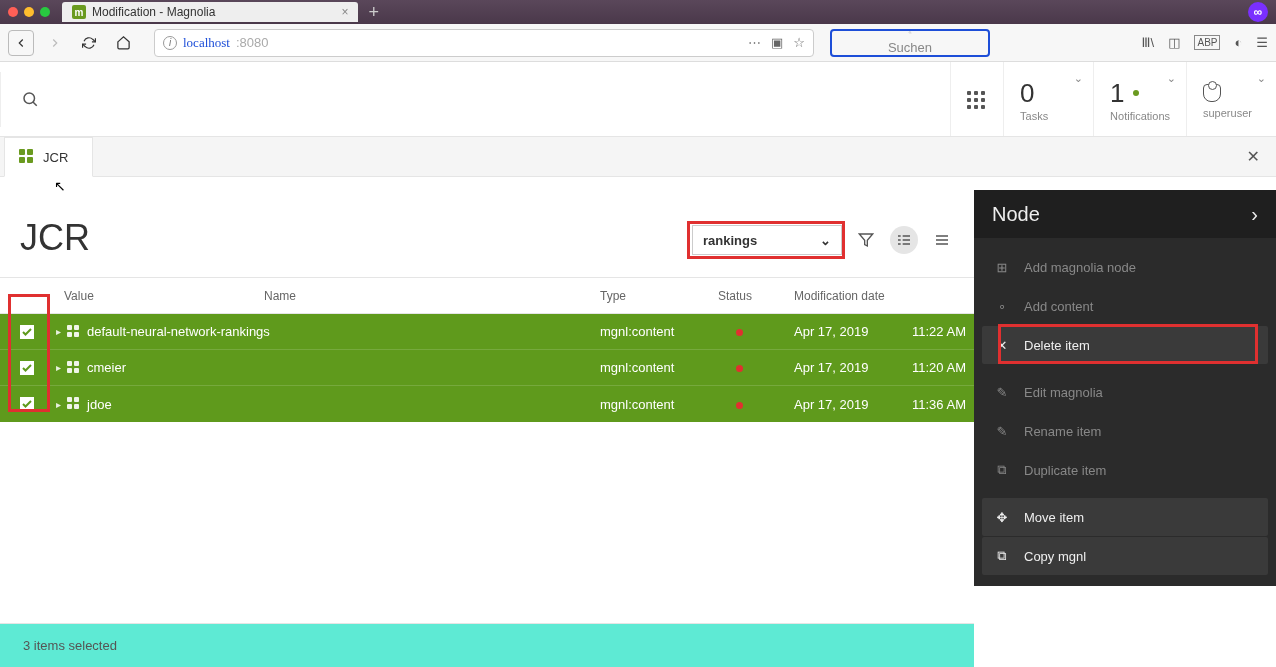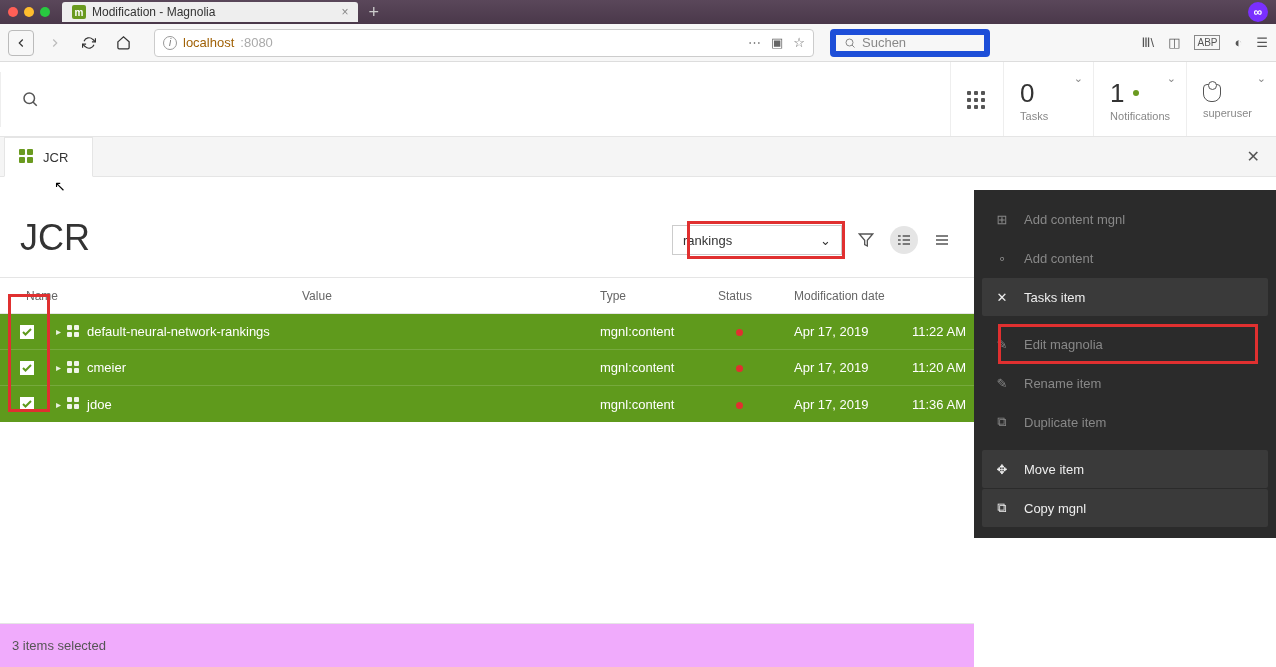--- a/index.html
+++ b/index.html
@@ -14,24 +14,24 @@
   .browser-tab .favicon { width:14px; height:14px; background:#6a9a1f; display:flex; align-items:center; justify-content:center; color:#fff; font-weight:bold; font-size:10px; border-radius:2px; }
   .browser-tab .close { margin-left:120px; color:#888;}
   .newtab { color:#ccc; margin-left:10px; font-size:18px; }
   .ext-badge { margin-left:auto; width:20px; height:20px; background:#7a2fff; border-radius:50%; display:flex; align-items:center; justify-content:center; color:#fff; font-size:12px; font-weight:bold;}
   
   .toolbar { height:38px; background:#f7f7f7; border-bottom:1px solid #ddd; display:flex; align-items:center; padding:0 8px; gap:8px; }
   .tbtn { width:26px; height:26px; display:flex; align-items:center; justify-content:center; color:#444; border-radius:4px; }
   .tbtn.disabled{color:#bbb;}
   .urlbar { flex:0 0 660px; margin-left:10px; height:28px; border:1px solid #ccc; border-radius:4px; background:#fff; display:flex; align-items:center; padding:0 8px; font-size:13px; color:#777; gap:6px; overflow:hidden; white-space:nowrap;}
   .urlbar .info { width:14px; height:14px; border:1px solid #999; border-radius:50%; display:flex; align-items:center; justify-content:center; font-size:10px; font-style:italic;}
-  .url-host { color:#a16207; }
+  .url-host { color:#1d4ed8;font-family:Liberation Serif, serif; }
   .url-dim { color:#aaa; }
   .url-actions { margin-left:auto; display:flex; gap:10px; color:#666; }
-  .searchbox { width:160px; height:28px; border:6px solid #1d4ed8; border-radius:4px; display:flex; align-items:center; padding:0 8px; gap:6px; color:#888; margin-left:8px;}
+  .searchbox { width:160px; height:28px; border:2px solid #1d4ed8; border-radius:4px; display:flex; align-items:center; padding:0 8px; gap:6px; color:#888; margin-left:8px;flex-direction:column;}
   .right-icons { margin-left:auto; display:flex; gap:14px; color:#555; align-items:center;}
 
   
   .app-header { height:75px; border-bottom:1px solid #e5e5e5; display:flex; align-items:center; }
   .logo { padding:0 20px; font-size:22px; font-weight:300; color:#6a9a1f; letter-spacing:-0.5px; display:flex; align-items:center; gap:2px;}
   .logo sup{font-size:10px;}
   .logo .flower{ width:14px; height:14px; display:inline-block; position:relative; margin-right:4px;}
   .logo .flower::before, .logo .flower::after { content:""; position:absolute; width:6px; height:6px; background:#6a9a1f; border-radius:50%; }
   .logo .flower::before{left:0;top:4px;} .logo .flower::after{right:0;top:4px;}
   .find-area { flex:0 0 600px; height:55px; border-left:1px solid #eee; display:flex; align-items:center; padding:0 20px; gap:14px; }
@@ -56,21 +56,21 @@
   .tabrow .close { position:absolute; right:16px; top:10px; color:#555; font-size:16px;}
 
   
   .fake-cursor { position:absolute; left:54px; top:178px; font-size:14px; color:#000; pointer-events:none; z-index:3;}
 
   
   .content { position:relative; padding:40px 0 0 0; }
   .page-title { font-size:36px; font-weight:300; padding:0 0 18px 20px; color:#333;}
   
   .controls { position:absolute; right:320px; top:48px; display:flex; align-items:center; gap:10px;}
-  .ws-select { width:170px; height:30px; border:1px solid #ccc; display:flex; align-items:center; justify-content:space-between; padding:12px 10px; font-size:13px; color:#333;}
+  .ws-select { width:150px; height:30px; border:1px solid #ccc; display:flex; align-items:center; justify-content:space-between; padding:12px 10px; font-size:13px; color:#333;font-weight:bold;}
   .icon-btn { width:28px; height:28px; display:flex; align-items:center; justify-content:center; color:#555; border-radius:50%;}
   .icon-btn.active{ background:#e5e5e5;}
 
   
   .redbox { border:3px solid #e03030; position:absolute; pointer-events:none; z-index:5;}
 
   
   .tbl { width:calc(100% - 302px); border-top:1px solid #e5e5e5;}
   .thead, .trow { display:grid; grid-template-columns: 58px 238px 298px 118px 76px 118px 64px; align-items:center; }
   .thead { height:36px; font-size:12px; color:#666; border-bottom:1px solid #e5e5e5; }
@@ -90,21 +90,21 @@
   .panel { position:absolute; right:0; top:0; width:302px; background:#2b2b2b; color:#ddd; }
   .panel-head { height:48px; background:#1f1f1f; display:flex; align-items:center; padding:0 18px; font-size:20px; font-weight:300; color:#eee; justify-content:space-between;}
   .panel-body { padding:10px 8px 10px 8px;}
   .action { height:38px; display:flex; align-items:center; gap:14px; padding:0 12px; color:#888; font-size:13px; border-radius:2px; margin-bottom:1px;}
   .action.enabled { background:#3a3a3a; color:#eee;}
   .action .aicon { width:16px; height:16px; display:flex; align-items:center; justify-content:center; color:inherit;}
   .sep { height:8px;}
   .panel-wrap { position:absolute; right:0; top:190px; bottom:0; width:302px;}
   
   
-  .footer { position:absolute; bottom:0; left:0; right:302px; height:44px; border-top:1px solid #e5e5e5; display:flex; align-items:center; padding:0 12px; font-size:13px; color:#555; background:#f0abfc;}
+  .footer { position:absolute; bottom:0; left:0; right:302px; height:44px; border-top:1px solid #e5e5e5; display:flex; align-items:center; padding:0 23px; font-size:13px; color:#555; background:#5eead4;}
 </style>
 </head>
 <body>
 
 <div class="titlebar">
   <div class="traffic">
     <span class="tl-red"></span>
     <span class="tl-yel"></span>
     <span class="tl-grn"></span>
   </div>
@@ -247,22 +247,22 @@
           <path d="M3 6h18M3 12h18M3 18h18"></path>
         </svg>
     </div>
   </div>
 
   <div class="redbox" style="left:687px; top:44px; width:158px; height:38px;"></div>
 
   <div class="tbl">
     <div class="thead">
       <div></div>
+      <div>Value</div>
       <div style="margin-left:-38px;">Name</div>
-      <div>Value</div>
       <div>Type</div>
       <div>Status</div>
       <div>Modification date</div>
       <div></div>
     </div>
     <div id="rows">
         <div class="trow">
     <div>
             <span class="chk">
               <svg viewBox="0 0 24 24" fill="none" stroke="#5f9a1c" stroke-width="4">
@@ -335,32 +335,36 @@
     <div style="text-align:right;">11:36 AM</div>
         </div>
       </div>
   </div>
 
   <div class="redbox" style="left:8px; top:117px; width:42px; height:118px;"></div>
 </div>
 
 <div class="panel-wrap">
   <div class="panel">
+    <div class="panel-head">
+      <span>Node</span>
+      <span>›</span>
+    </div>
     <div class="panel-body">
       <div class="action">
         <span class="aicon">⊞</span>
-        <span>Add content mgnl</span>
+        <span>Add magnolia node</span>
       </div>
       <div class="action">
         <span class="aicon">∘</span>
         <span>Add content</span>
       </div>
       <div class="action enabled">
         <span class="aicon">✕</span>
-        <span>Tasks item</span>
+        <span>Delete item</span>
       </div>
       <div class="sep"></div>
       <div class="action">
         <span class="aicon">✎</span>
         <span>Edit magnolia</span>
       </div>
       <div class="action">
         <span class="aicon">✎</span>
         <span>Rename item</span>
       </div>

